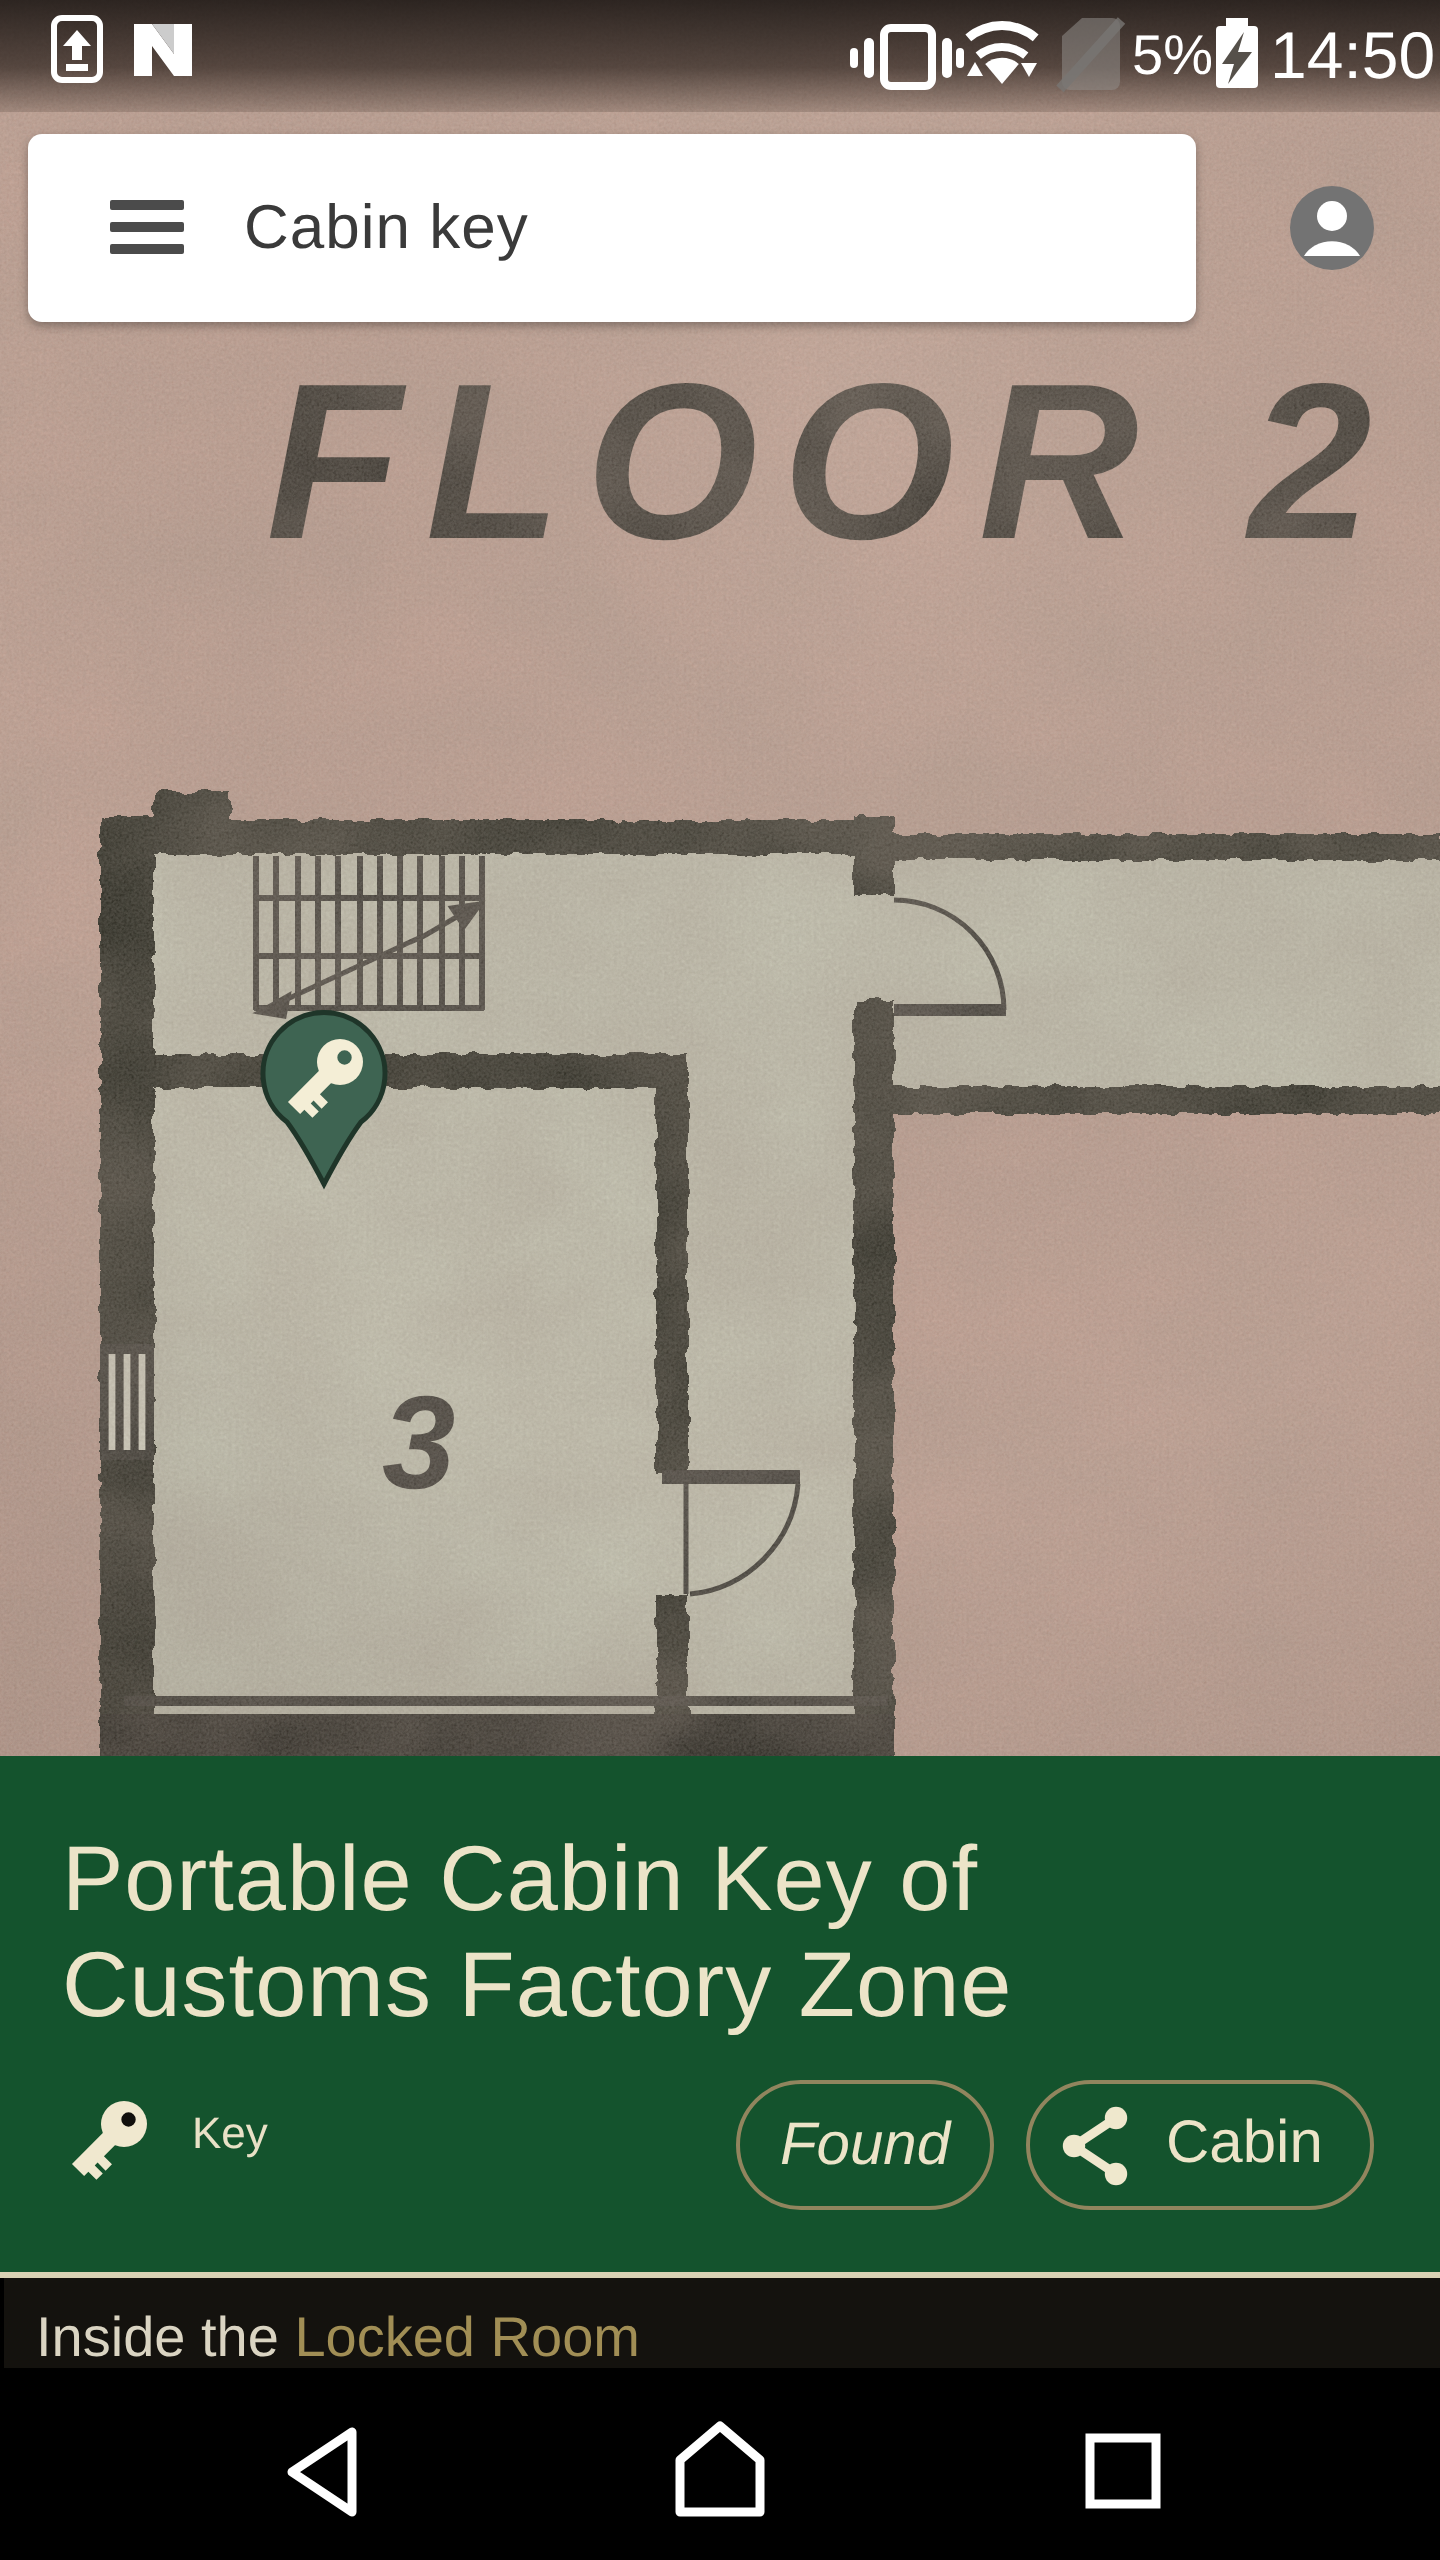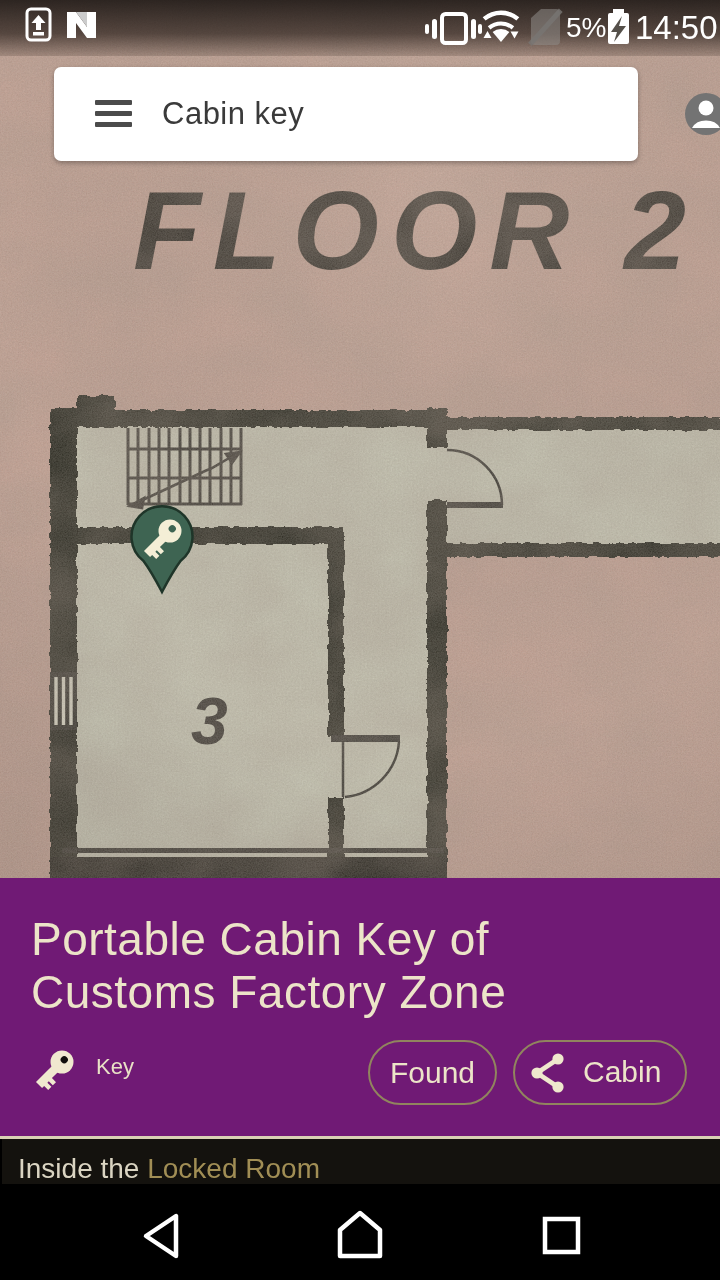--- a/index.html
+++ b/index.html
@@ -181,50 +181,50 @@
       <g fill="#fff">
         <rect x="608" y="13" width="21" height="31" rx="2"></rect>
         <rect x="613" y="9" width="11" height="5"></rect>
         <path d="M 622,16 L 611,32 L 617,32 L 614,42 L 626,26 L 619,26 Z" fill="#55504a"></path>
       </g>
 
       <text x="635" y="39" font-family="Liberation Sans, sans-serif" font-size="33" fill="#fff">14:50</text>
     </svg>
   </div>
 
-  <div class="abs" style="left:14px;top:67px;width:584px;height:94px;background:#ffffff;border-radius:7px;box-shadow:0 2px 5px rgba(0,0,0,0.30);margin-left:40px;">
+  <div class="abs" style="left:14px;top:67px;width:584px;height:94px;background:#ffffff;border-radius:7px;box-shadow:0 2px 5px rgba(0,0,0,0.30);">
 
     <div class="abs" style="left:41px;top:33px;width:37px;height:5px;background:#4b4b4b;border-radius:1px;"></div>
     <div class="abs" style="left:41px;top:44px;width:37px;height:5px;background:#4b4b4b;border-radius:1px;"></div>
     <div class="abs" style="left:41px;top:55px;width:37px;height:5px;background:#4b4b4b;border-radius:1px;"></div>
 
     <div class="abs" style="left:108px;top:29px;font-size:31px;color:#3a3a3a;letter-spacing:0.5px;">Cabin key</div>
 
     <svg class="abs" style="left:630px;top:25px;" width="44" height="44" viewBox="0 0 44 44">
       <circle cx="22" cy="22" r="21" fill="#737373"></circle>
       <circle cx="22" cy="16" r="7.5" fill="#fff"></circle>
       <path d="M 8,36 A 15.5,13 0 0 1 36,36 Z" fill="#fff"></path>
     </svg>
   </div>
 
-  <div class="abs" style="left:0;top:878px;width:720px;height:258px;background:#701a75;">
+  <div class="abs" style="left:0;top:878px;width:720px;height:258px;background:#14532d;">
 
     <div class="abs" style="left:31px;top:35px;width:660px;font-size:46px;line-height:53px;color:#ece4c8;letter-spacing:0.5px;">Portable Cabin Key of<br>Customs Factory Zone</div>
 
     <svg class="abs" style="left:30px;top:165px;" width="52" height="52" viewBox="0 0 52 52">
       <g transform="translate(32,19) rotate(45)" fill="#f0e8cf">
         <circle cx="0" cy="0" r="11.5"></circle>
         <circle cx="0" cy="-3.2" r="3.6" fill="#110f0c"></circle>
         <path d="M -4.3,7 L 4.3,7 L 4.3,18.5 L 10,18.5 L 10,23 L 4.3,23 L 4.3,25 L 10,25 L 10,29.5 L 4.3,29.5 L 4.3,32.5 L -4.3,32.5 Z"></path>
       </g>
     </svg>
 
     <div class="abs" style="left:96px;top:176px;font-size:22px;color:#e9e1c6;">Key</div>
 
-    <div class="abs" style="left:368px;top:162px;width:125px;height:61px;border:2px solid #91855e;border-radius:33px;color:#ece4c8;font-size:30px;text-align:center;line-height:61px;">Found</div>
+    <div class="abs" style="left:368px;top:162px;width:125px;height:61px;border:2px solid #91855e;border-radius:33px;color:#ece4c8;font-size:30px;text-align:center;line-height:61px;font-style:italic;">Found</div>
 
     <div class="abs" style="left:513px;top:162px;width:170px;height:61px;border:2px solid #91855e;border-radius:33px;color:#ece4c8;font-size:30px;">
 
       <svg class="abs" style="left:15px;top:11px;" width="36" height="40" viewBox="0 0 36 40">
         <g stroke="#efe8cd" stroke-width="4.6">
           <line x1="7" y1="20" x2="28" y2="6"></line>
           <line x1="7" y1="20" x2="28" y2="34"></line>
         </g>
         <g fill="#efe8cd">
           <circle cx="28" cy="6" r="5.6"></circle>

